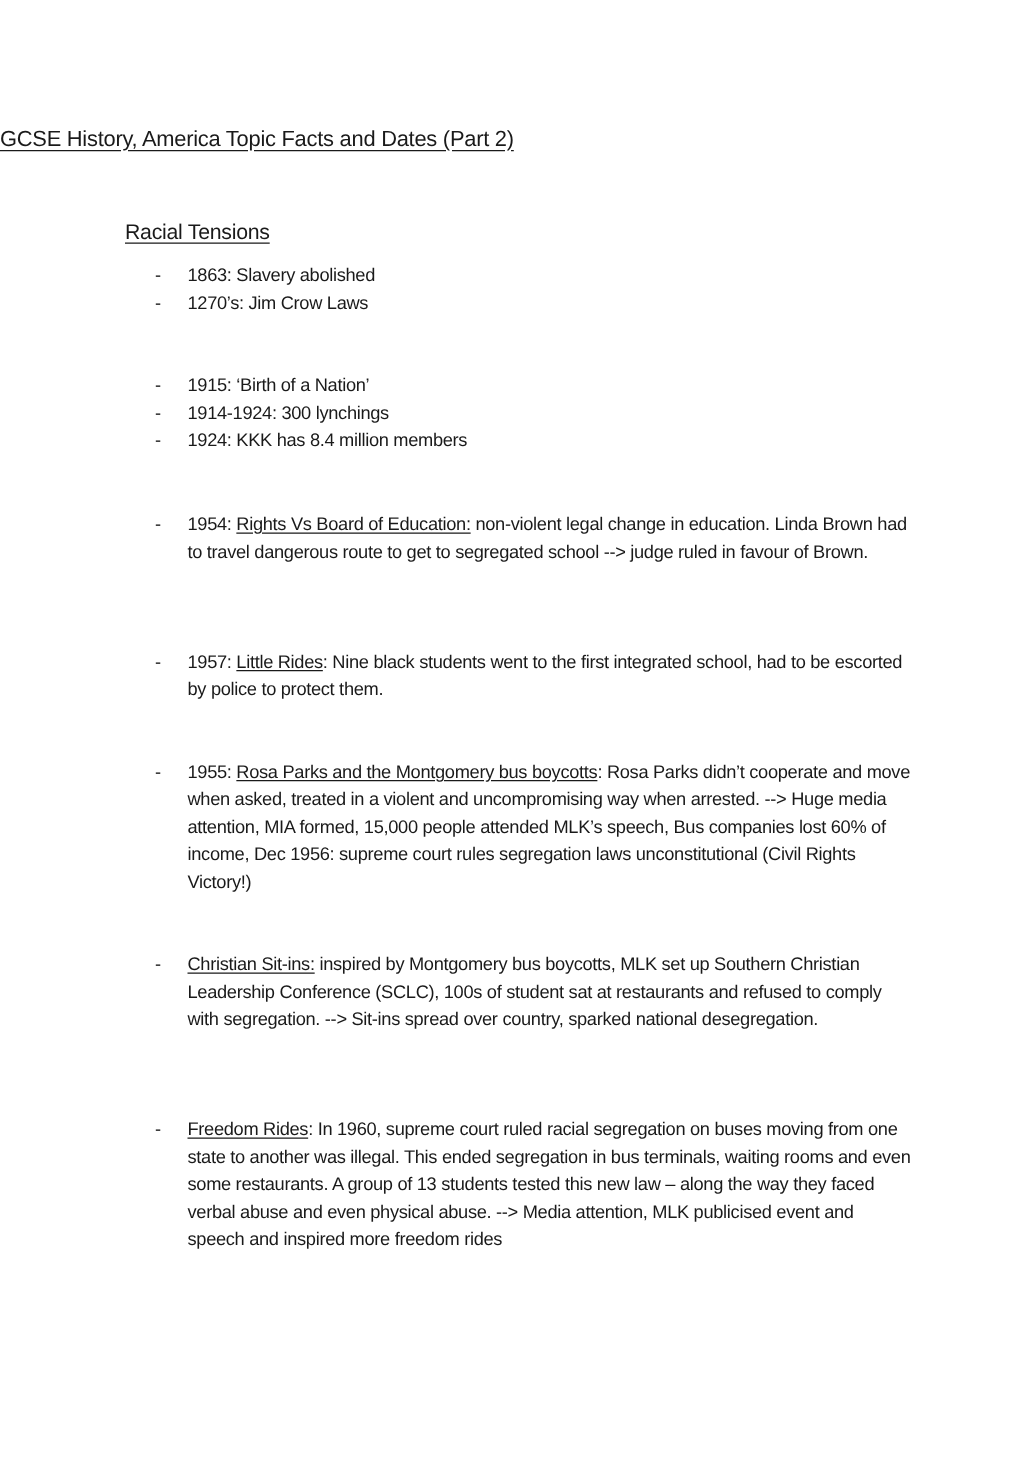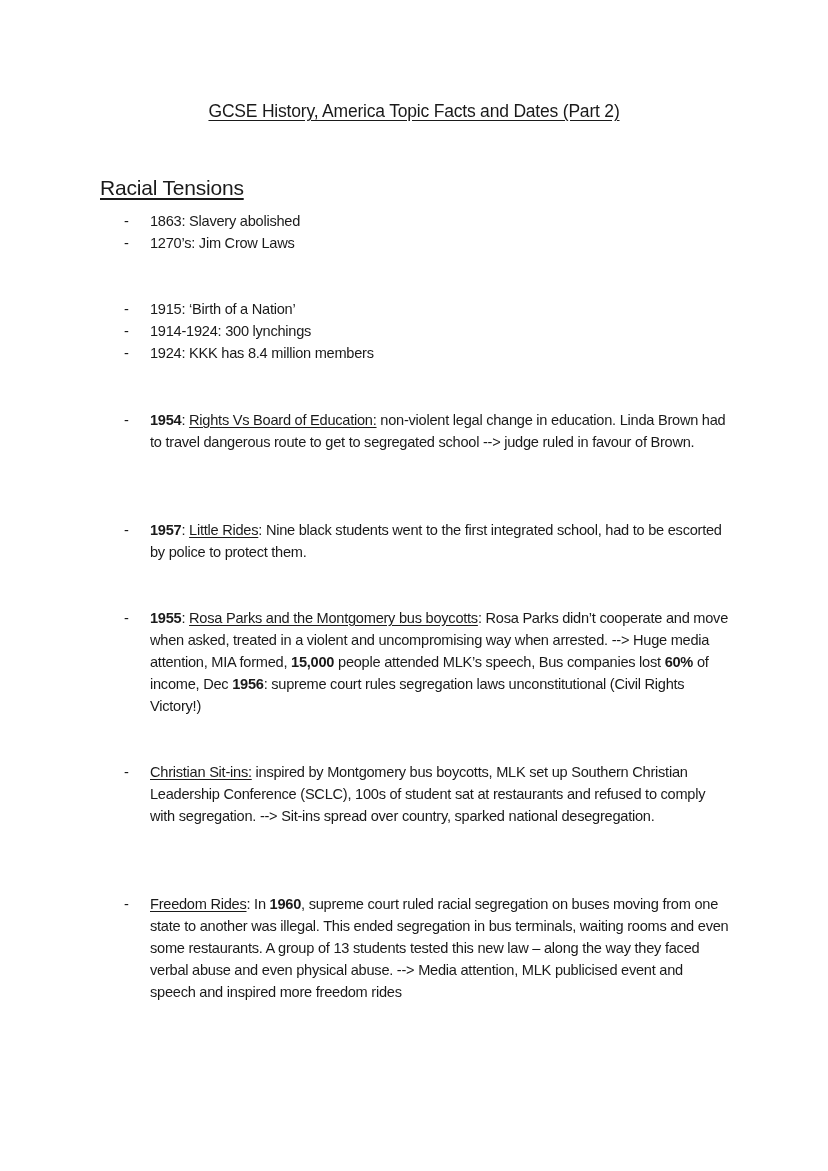--- a/index.html
+++ b/index.html
@@ -19,31 +19,30 @@
       position: absolute;
       left: 0; top: 0;
       width: 828px; height: 1171px;
       background: #ffffff;
     }
     .doc-title {
       position: absolute;
       top: 101px;
       left: 0;
       width: 828px;
-      text-align: center;
       font-size: 17.5px;
       text-decoration: underline;
       text-underline-offset: 3px;
       letter-spacing: -0.2px;
     }
     .section-heading {
       position: absolute;
       left: 100px;
       top: 176px;
-      font-size: 21px;
+      font-size: 17px;
       text-decoration: underline;
       text-underline-offset: 3px;
       letter-spacing: -0.2px;
     }
     .group {
       position: absolute;
       left: 0;
       width: 828px;
     }
     .item {
@@ -54,21 +53,21 @@
       line-height: 22px;
       letter-spacing: -0.25px;
     }
     .dash {
       position: absolute;
       left: 124px;
       top: 0;
       width: 10px;
     }
     .u { text-decoration: underline; text-underline-offset: 2px; }
-    .b { font-weight: bold; }
+    .b { font-weight: normal; }
   </style>
 </head>
 <body>
 
 <div class="page">
 
   <div class="doc-title">GCSE History, America Topic Facts and Dates (Part 2)</div>
 
   <div class="section-heading">Racial Tensions</div>
 

